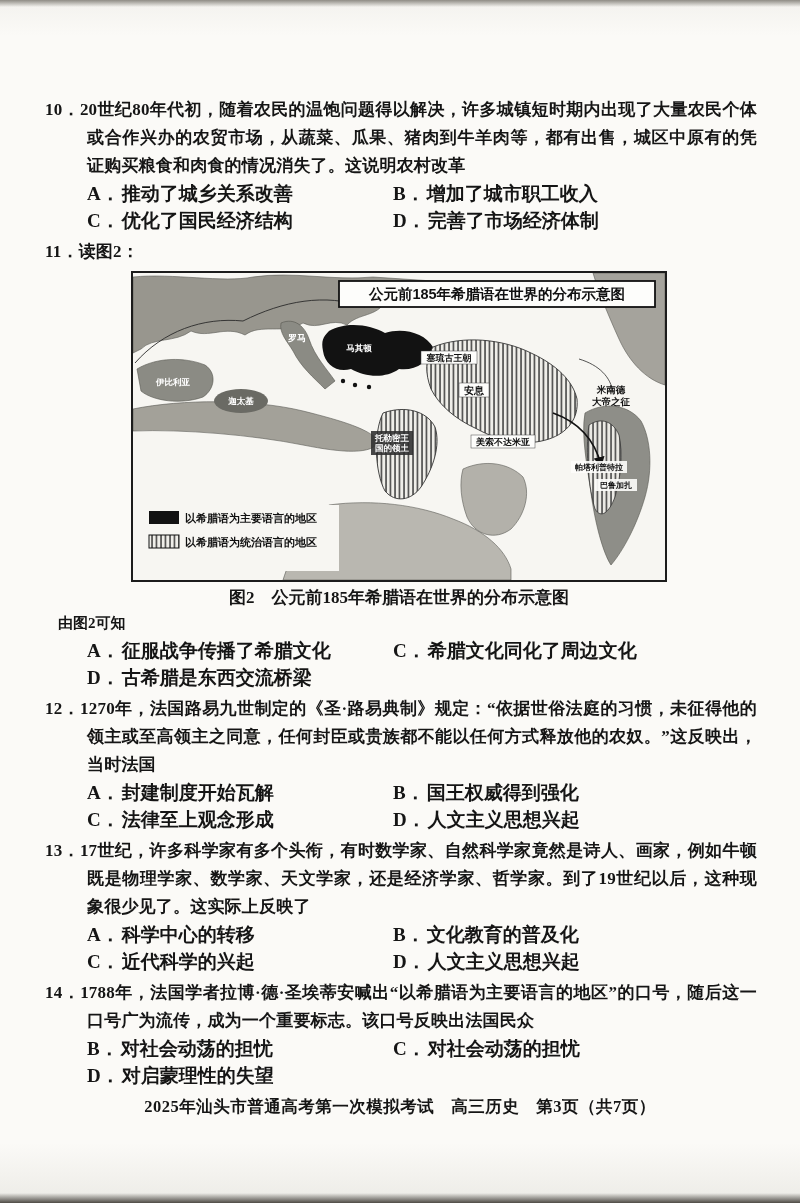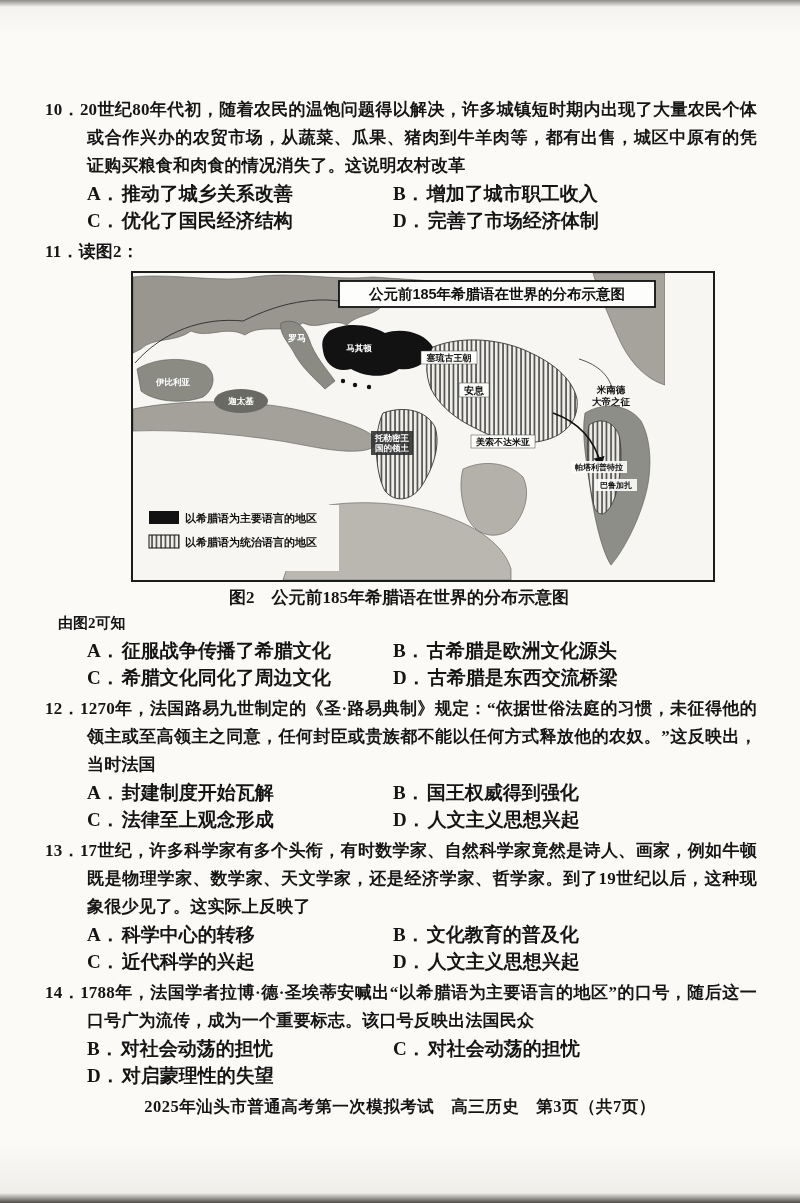--- a/index.html
+++ b/index.html
@@ -19,21 +19,21 @@
   .stem {
     font-size:17px; line-height:28px; font-weight:700; text-align:justify;
     margin-left:42px; text-indent:-42px; letter-spacing:.2px;
   }
   .options {
     margin-left:42px; display:grid; grid-template-columns:306px auto;
     font-size:19px; line-height:27px; font-weight:700;
   }
   .opt-label { margin-right:2px; }
   .figure {
-    width:584px; margin:5px 0 3px 86px;
+    width:536px; margin:5px 0 3px 86px;
     border:2px solid #1c1c1c; background:#f7f6f2;
   }
   .figure svg { display:block; }
   .fig-caption {
     width:536px; margin-left:86px; margin-top:4px;
     text-align:center; font-size:17px; font-weight:700; line-height:24px;
   }
   .lead-in { font-size:15px; font-weight:700; line-height:27px; margin-left:13px; }
   .footer {
     position:absolute; top:1096px; left:0; width:100%;
@@ -131,21 +131,20 @@
           <rect x="16" y="262" width="30" height="13" fill="url(#hatchV)" stroke="#121212" stroke-width="1"></rect>
           <text class="map-label" x="52" y="273" font-size="11" fill="#111">以希腊语为统治语言的地区</text>
         </svg>
       </div>
 
       <p class="fig-caption">图2　公元前185年希腊语在世界的分布示意图</p>
       <p class="lead-in">由图2可知</p>
 
       <div class="options">
         <p class="option"><span class="opt-label">A．</span><span>征服战争传播了希腊文化</span></p>
-        <p class="option"><span class="opt-label">B．</span><span>古希腊是欧洲文化源头</span></p>
         <p class="option"><span class="opt-label">C．</span><span>希腊文化同化了周边文化</span></p>
         <p class="option"><span class="opt-label">D．</span><span>古希腊是东西交流桥梁</span></p>
       </div>
     </section>
 
     <section class="q">
       <p class="stem"><span class="qnum">12．</span><span>1270年，法国路易九世制定的《圣·路易典制》规定：“依据世俗法庭的习惯，未征得他的领主或至高领主之同意，任何封臣或贵族都不能以任何方式释放他的农奴。”这反映出，当时法国</span></p>
       <div class="options">
         <p class="option"><span class="opt-label">A．</span><span>封建制度开始瓦解</span></p>
         <p class="option"><span class="opt-label">B．</span><span>国王权威得到强化</span></p>

